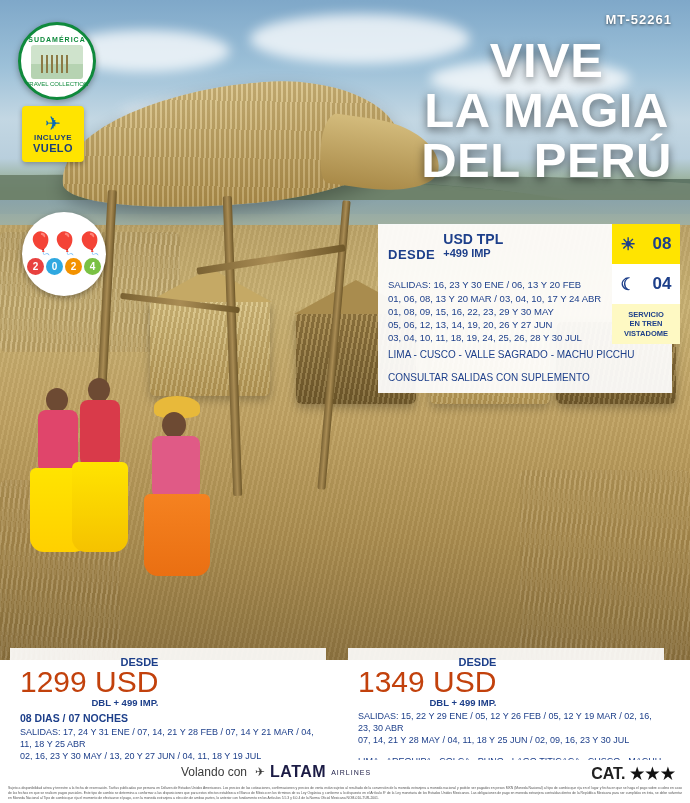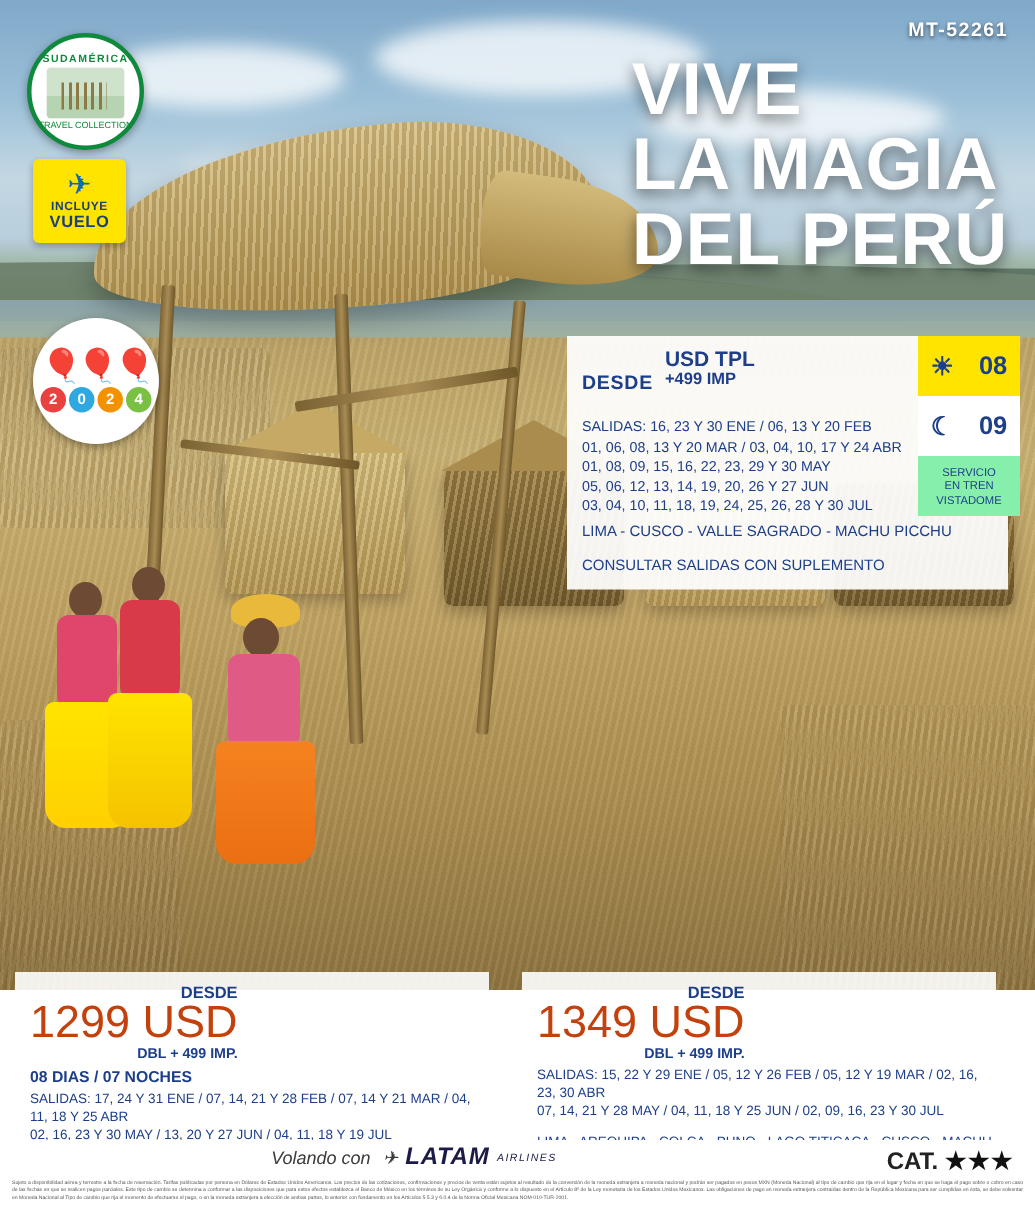--- a/index.html
+++ b/index.html
@@ -84,21 +84,21 @@
   .fig .torso{position:absolute;border-radius:8px;}
   .fig .head{position:absolute;border-radius:50%;background:#6d4a33;}
   .fig .hat{position:absolute;border-radius:50% 50% 30% 30%;}
 
   
   .code{
     position:absolute;right:18px;top:12px;color:#fff;font-size:13px;letter-spacing:1px;font-weight:bold;
     text-shadow:0 1px 3px rgba(0,0,0,.6);
   }
   .title{
-    position:absolute;right:18px;top:36px;text-align:left;color:#fff;
+    position:absolute;right:18px;top:36px;text-align:center;color:#fff;
     font-weight:bold;font-size:49px;line-height:1.02;letter-spacing:.5px;
     text-shadow:0 3px 10px rgba(0,0,0,.55);
   }
   .title div{display:block;}
 
   
   .seal{
     position:absolute;left:18px;top:22px;width:78px;height:78px;border-radius:50%;
     background:#ffffff;border:3px solid #0f8a3c;box-sizing:border-box;
     display:flex;align-items:center;justify-content:center;flex-direction:column;
@@ -150,21 +150,21 @@
   .nights{
     position:absolute;left:680px;top:224px;
   }
   .nbox{
     width:68px;height:40px;display:flex;align-items:center;justify-content:space-around;
     font-weight:bold;font-size:17px;color:#1d3f8a;
   }
   .nbox.sun{background:#ffe400;}
   .nbox.moon{background:#ffffff;}
   .trenbox{
-    width:68px;background:#86efac;color:#1d3f8a;font-weight:normal;font-size:7.5px;
+    width:68px;background:#fef9c3;color:#1d3f8a;font-weight:bold;font-size:7.5px;
     text-align:center;padding:6px 3px;line-height:1.25;box-sizing:border-box;
   }
 
   
   .card{
     position:absolute;top:648px;width:316px;height:110px;background:rgba(255,255,255,.9);
     box-sizing:border-box;padding:8px 10px;
   }
   .card.left{left:10px;}
   .card.right{left:348px;}
@@ -178,21 +178,21 @@
   .csal{font-size:9px;color:#1d3f8a;line-height:1.35;margin-top:2px;}
   .croute{position:absolute;left:0;bottom:-18px;width:316px;font-size:9px;color:#1d3f8a;}
   .croute span{padding-left:10px;}
 
   
   .footer{
     position:absolute;left:0;top:760px;width:690px;height:43px;background:#ffffff;
   }
   .volando{
     position:absolute;left:0;top:0;width:552px;height:24px;display:flex;align-items:center;justify-content:center;gap:8px;
-    font-size:12px;color:#3b3b3b;font-style:italic;
+    font-size:12px;color:#3b3b3b;
   }
   .latam{display:flex;align-items:center;gap:5px;}
   .latam .lg{font-size:16px;font-weight:bold;color:#1b1b45;letter-spacing:.5px;}
   .latam .al{font-size:7px;color:#1b1b45;letter-spacing:1px;}
   .cat{position:absolute;right:14px;top:4px;font-size:16px;color:#222;font-weight:bold;}
   .cat .stars{color:#111;letter-spacing:1px;}
   .legal{
     position:absolute;left:8px;top:26px;width:674px;font-size:3.4px;color:#555;line-height:1.45;text-align:justify;
   }
 </style>
@@ -296,21 +296,21 @@
     <div class="consultar">CONSULTAR SALIDAS CON SUPLEMENTO</div>
   </div>
 
   <div class="nights" style="left:612px;top:224px;">
     <div class="nbox sun">
       <span>☀</span>
       <span>08</span>
     </div>
     <div class="nbox moon">
       <span>☾</span>
-      <span>09</span>
+      <span>04</span>
     </div>
     <div class="trenbox">
       <div>SERVICIO</div>
       <div>EN TREN</div>
       <div>VISTADOME</div>
     </div>
   </div>
 
   <div class="card left">
     <div class="cardtop">

